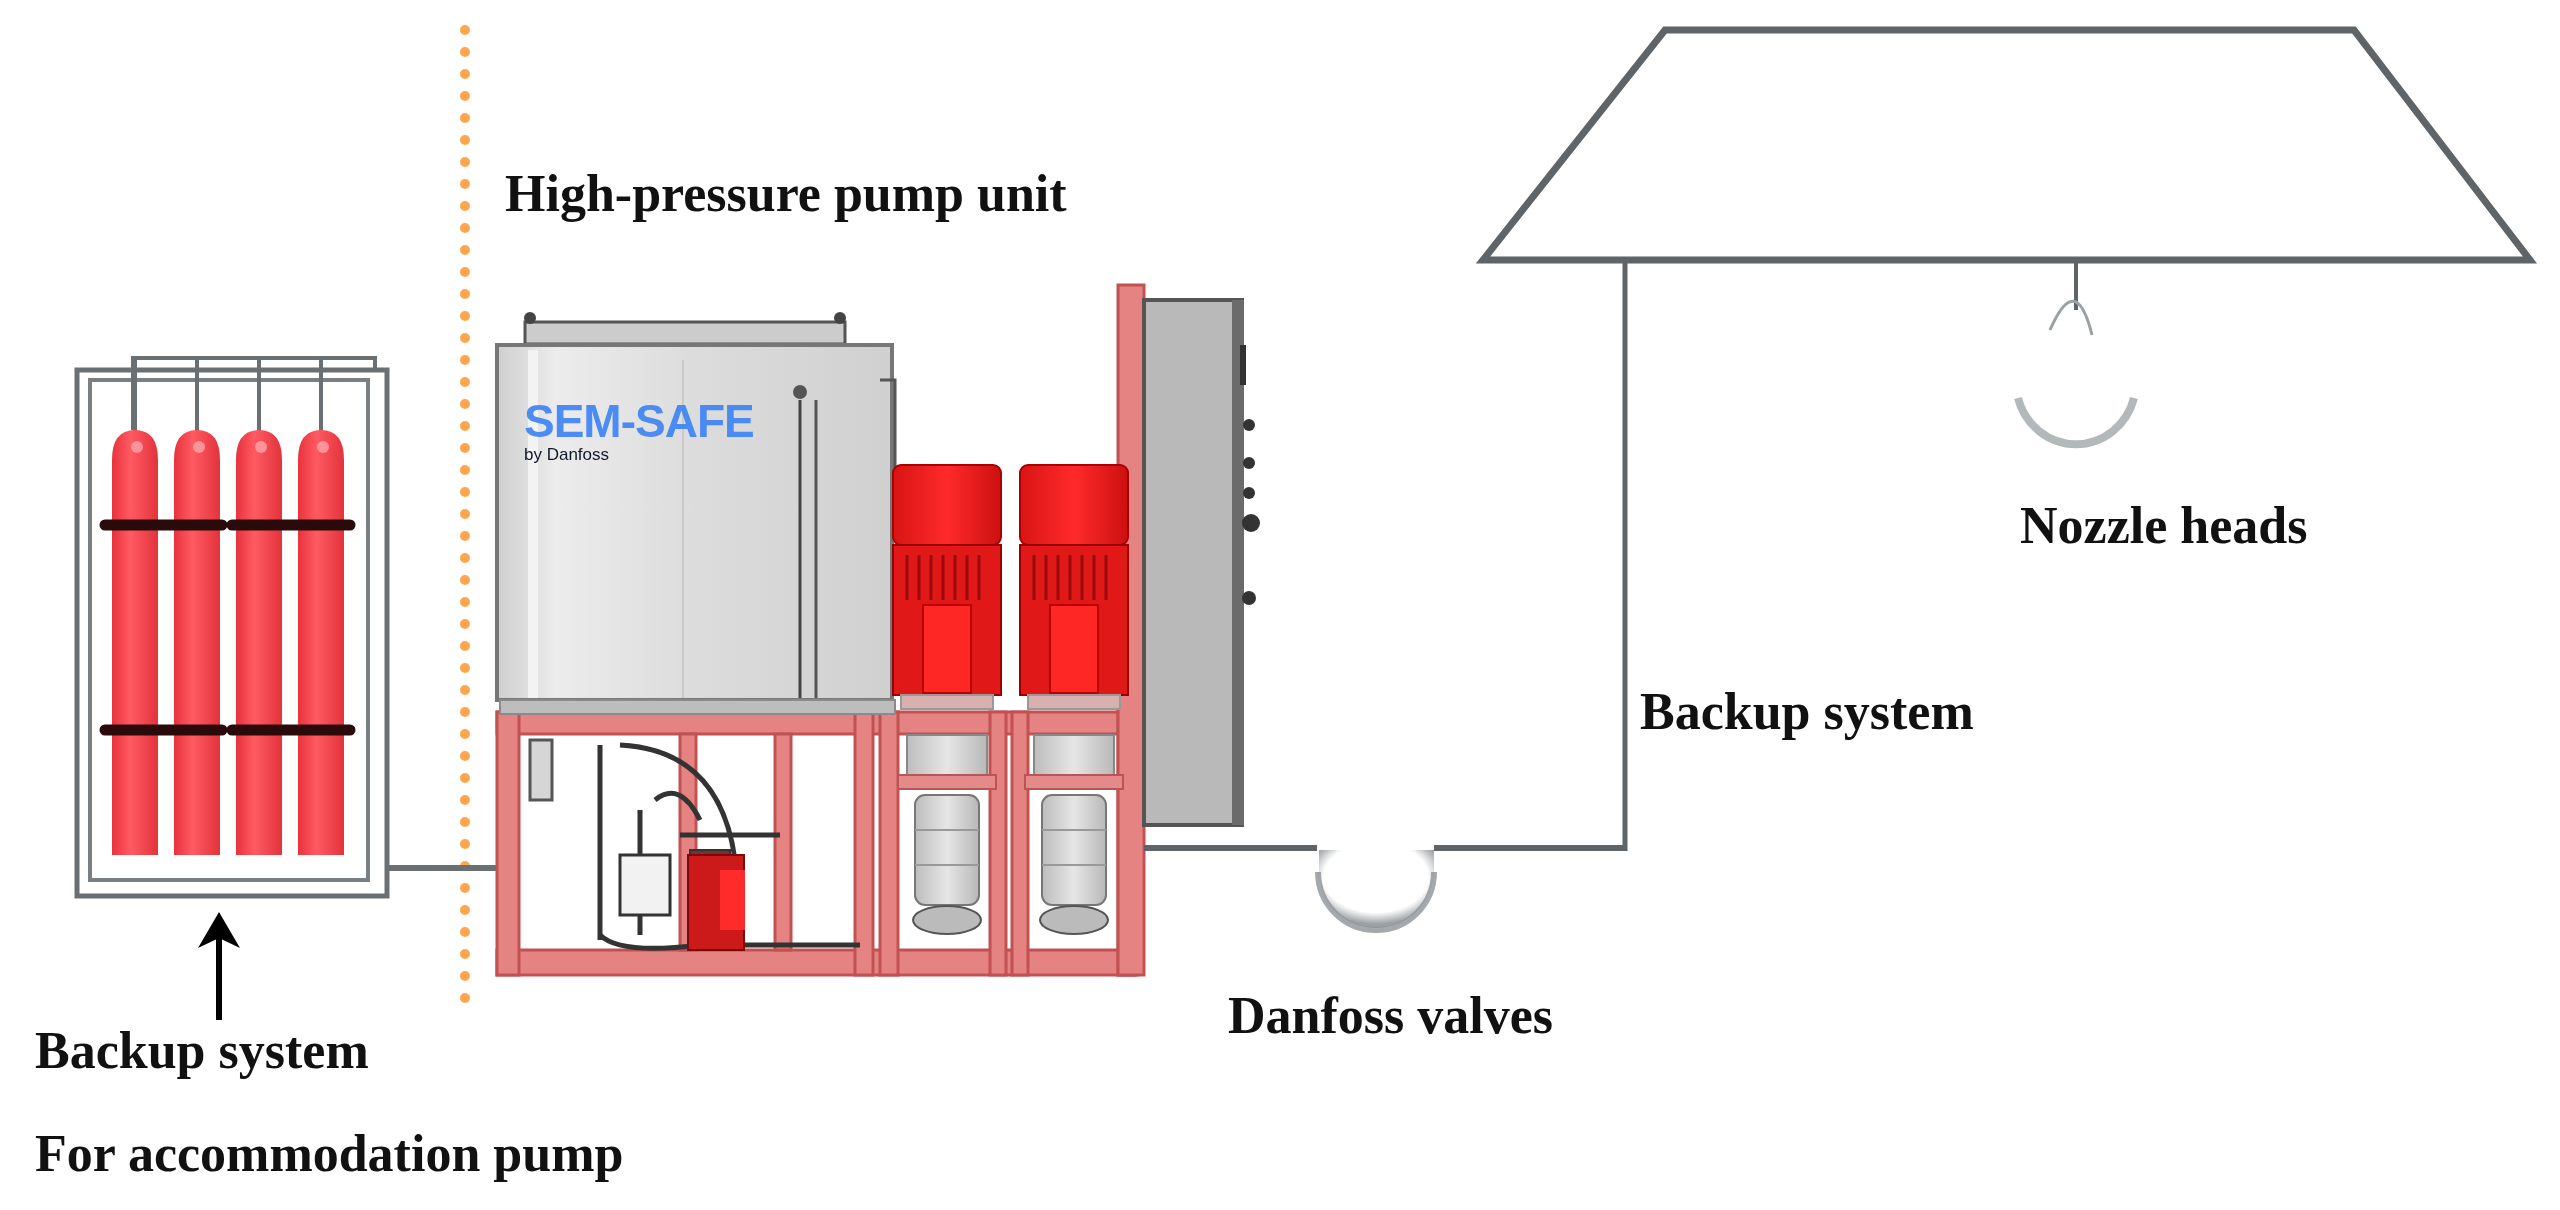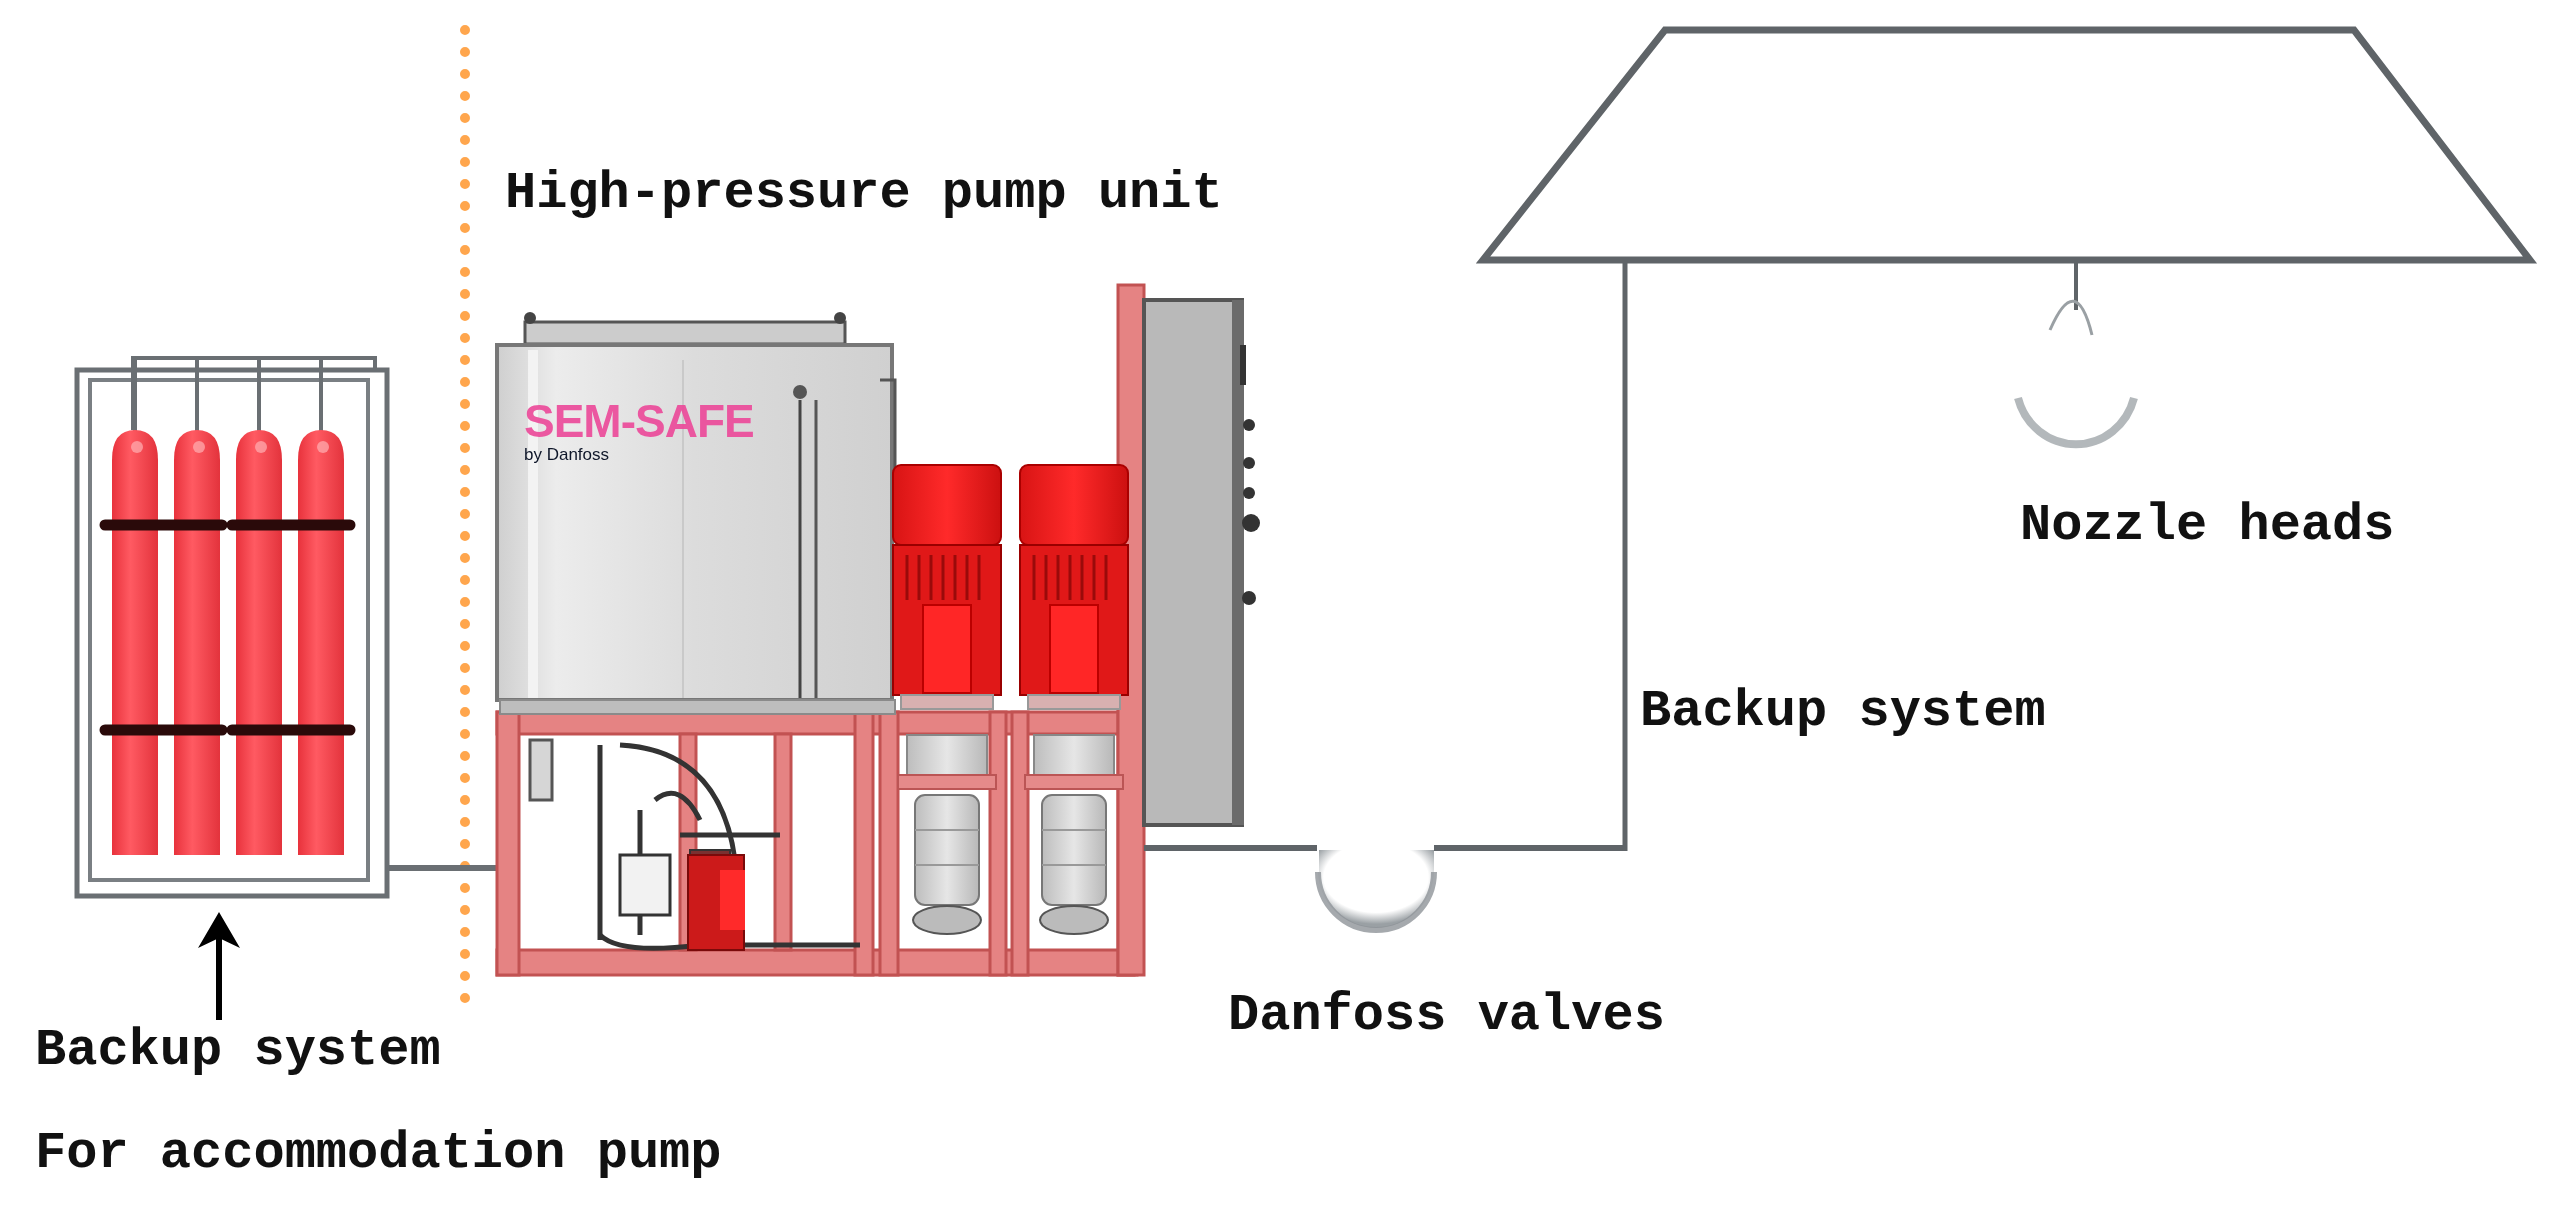--- a/index.html
+++ b/index.html
@@ -1,33 +1,33 @@
 <!DOCTYPE html>
 <html><head>
   <meta charset="utf-8">
   <style>
     html, body { margin: 0; padding: 0; background: #ffffff; }
     body { width: 2560px; height: 1210px; overflow: hidden; position: relative; }
     #diagram { position: absolute; left: 0; top: 0; width: 2560px; height: 1210px; }
     .label {
       position: absolute;
-      font-family: Liberation Mono, monospace;
+      font-family: Liberation Serif, serif;
       font-weight: bold;
       font-size: 52px;
       color: #111111;
       white-space: nowrap;
       line-height: 1;
       text-align: center;
     }
     .logo-main {
       position: absolute;
       font-family: "Liberation Sans", "DejaVu Sans", sans-serif;
       font-weight: bold;
       font-size: 46px;
-      color: #ec4899;
+      color: #3b82f6;
       letter-spacing: -1px;
       white-space: nowrap;
       line-height: 1;
       opacity: 0.9;
     }
     .logo-sub {
       position: absolute;
       font-family: "Liberation Sans", "DejaVu Sans", sans-serif;
       font-size: 17px;
       color: #0f172a;

